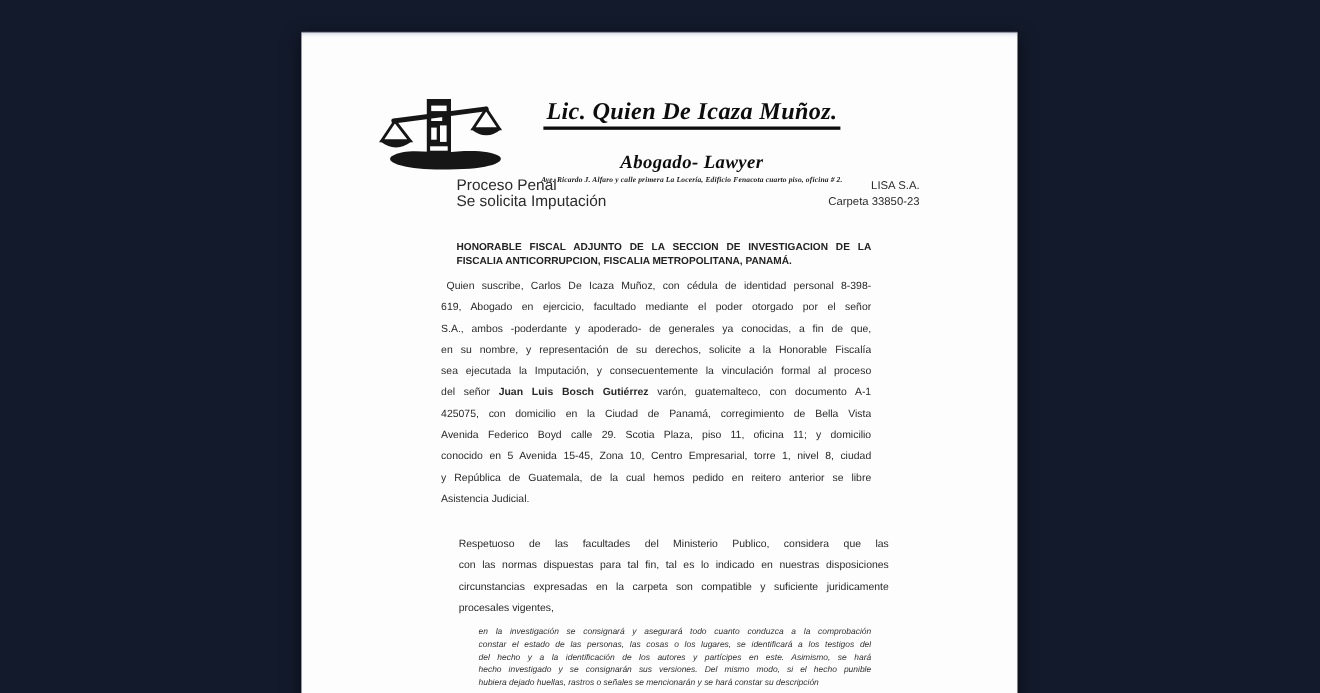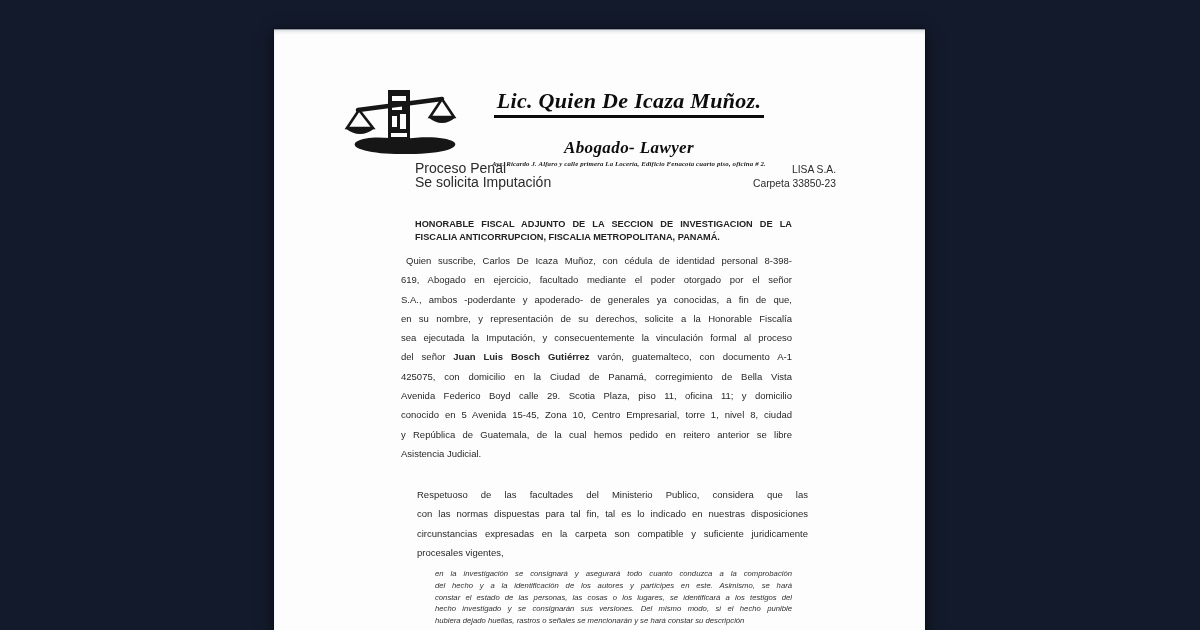--- a/index.html
+++ b/index.html
@@ -101,19 +101,19 @@
 
   <div class="para2 jblock">
       <div class="jline"><span>Respetuoso de las facultades del Ministerio Publico, considera que las</span></div>
       <div class="jline"><span>con las normas dispuestas para tal fin, tal es lo indicado en nuestras disposiciones</span></div>
       <div class="jline"><span>circunstancias expresadas en la carpeta son compatible y suficiente juridicamente</span></div>
       <div class="jline"><span>procesales vigentes,</span></div>
     </div>
 
   <div class="quote jblock">
       <div class="jline"><span>en la investigación se consignará y asegurará todo cuanto conduzca a la comprobación</span></div>
+      <div class="jline"><span>constar el estado de las personas, las cosas o los lugares, se identificará a los testigos del</span></div>
       <div class="jline"><span>del hecho y a la identificación de los autores y partícipes en este. Asimismo, se hará</span></div>
-      <div class="jline"><span>constar el estado de las personas, las cosas o los lugares, se identificará a los testigos del</span></div>
       <div class="jline"><span>hecho investigado y se consignarán sus versiones. Del mismo modo, si el hecho punible</span></div>
       <div class="jline"><span>hubiera dejado huellas, rastros o señales se mencionarán y se hará constar su descripción</span></div>
     </div>
 
 </div>
 
 </body></html>

